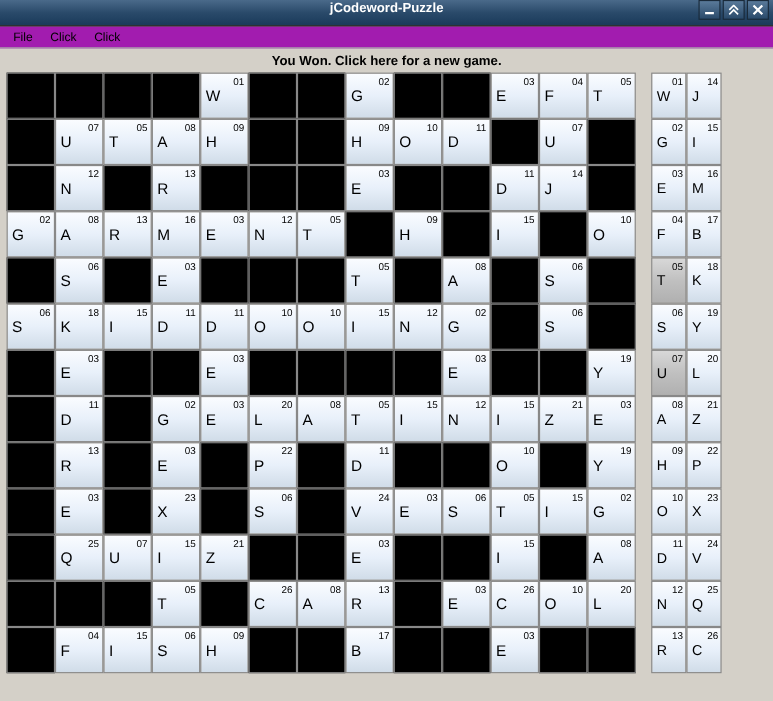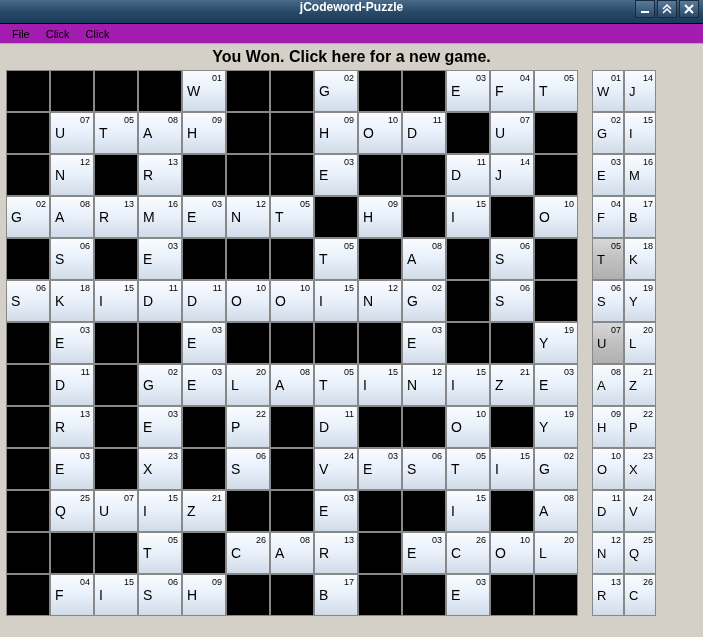--- a/index.html
+++ b/index.html
@@ -58,21 +58,21 @@
   padding: 0 4px;
 }
 .menu-item {
   padding: 2px 8px;
   cursor: pointer;
 }
 .status {
   text-align: center;
   padding: 4px 0 2px 0;
   font-weight: bold;
-  font-size: 16px;
+  font-size: 12px;
   cursor: pointer;
 }
 .game-area {
   display: flex;
   padding: 2px 6px 6px 6px;
   gap: 14px;
 }
 .grid {
   display: grid;
   grid-template-columns: repeat(13, 44px);

